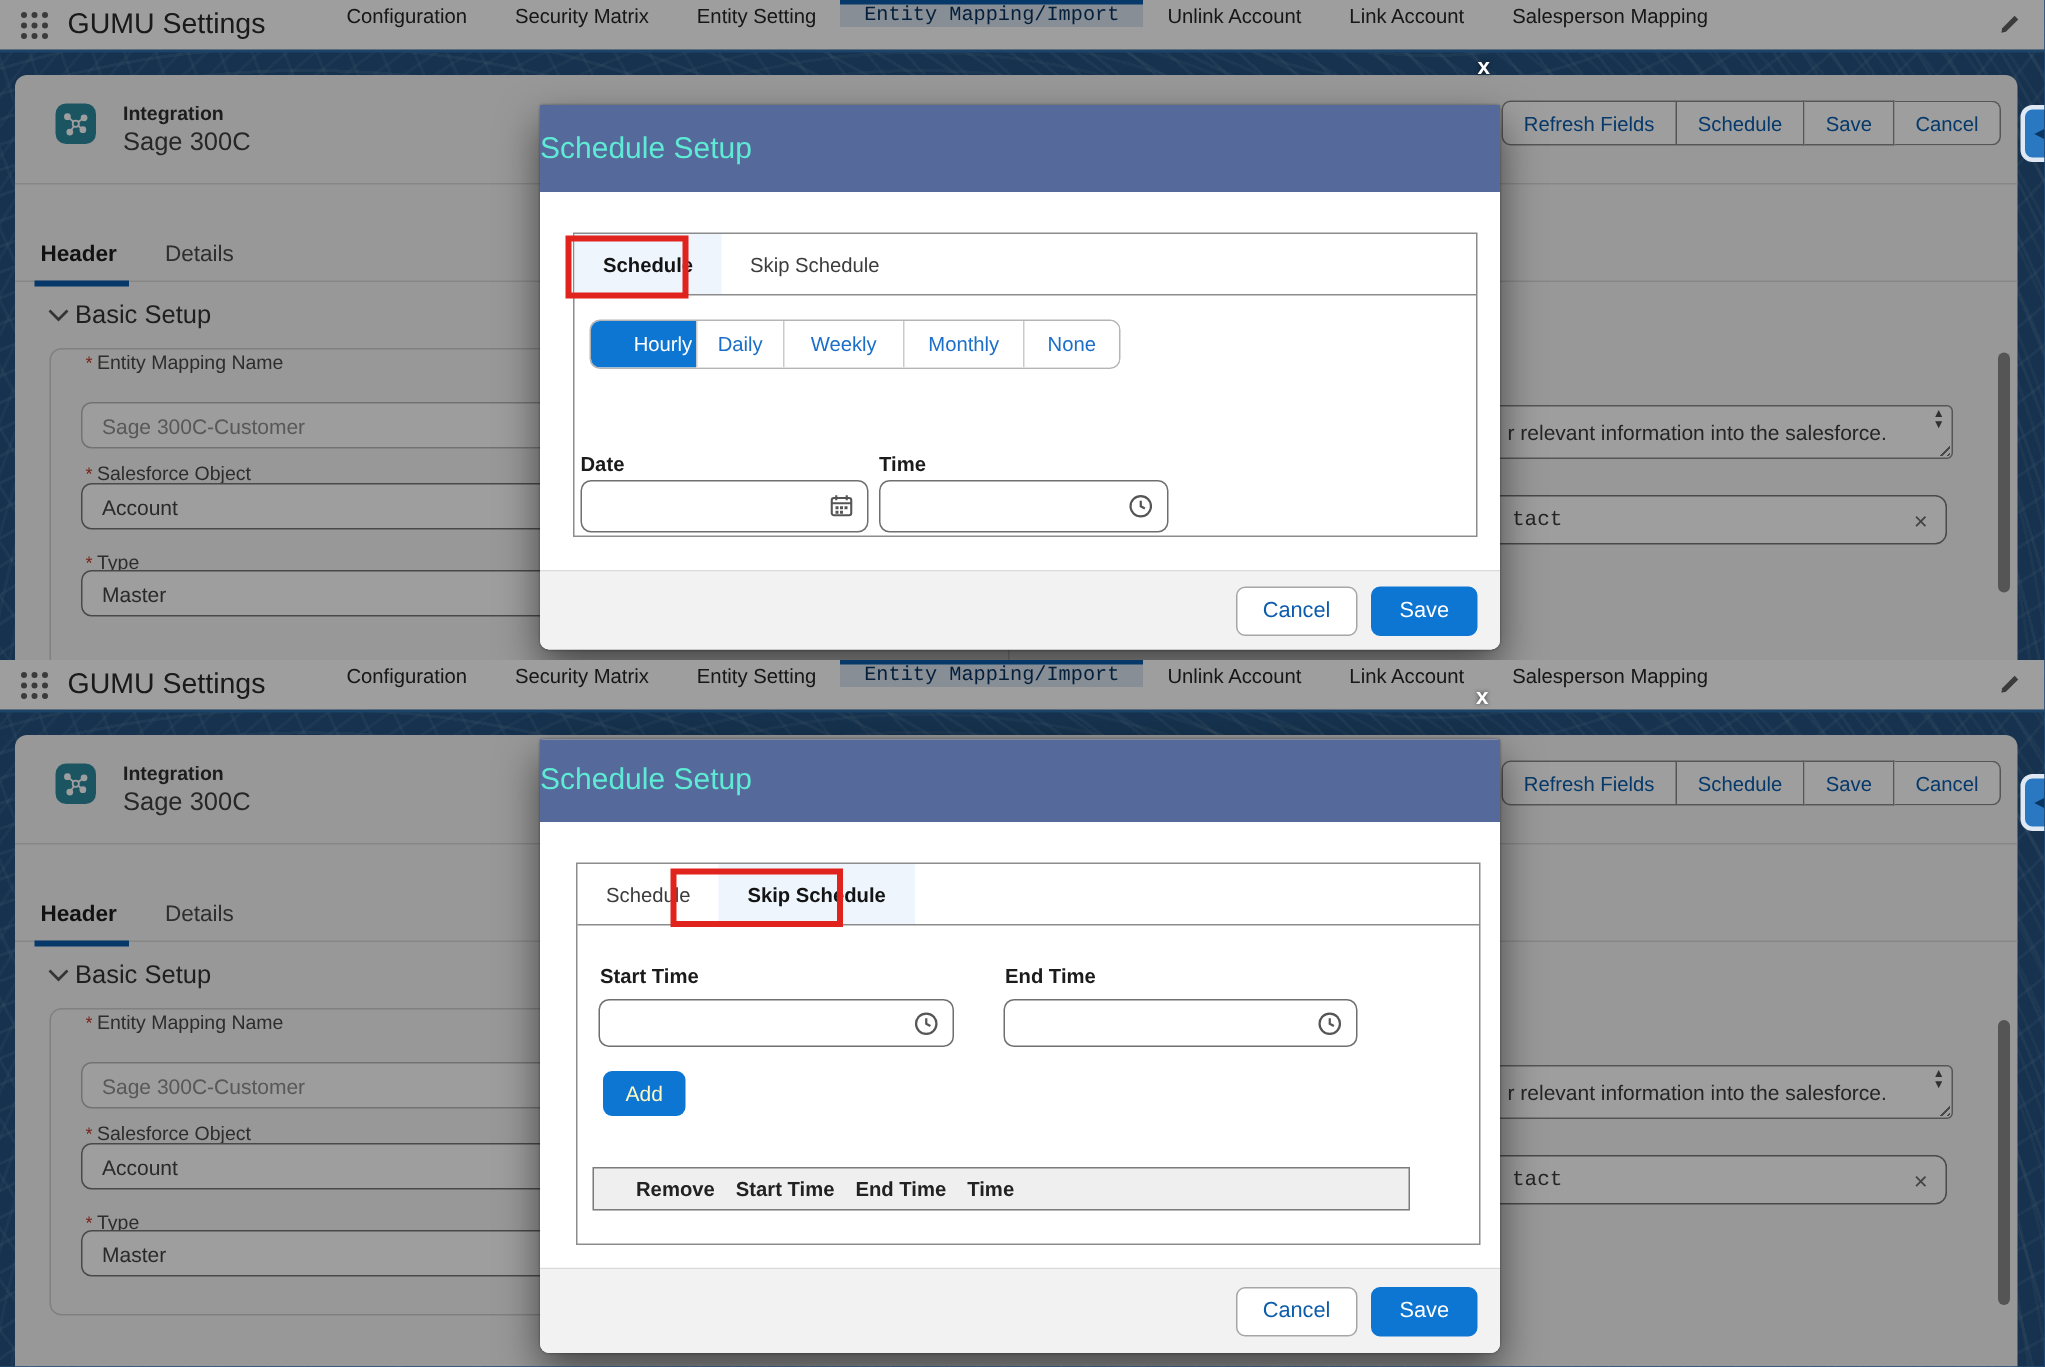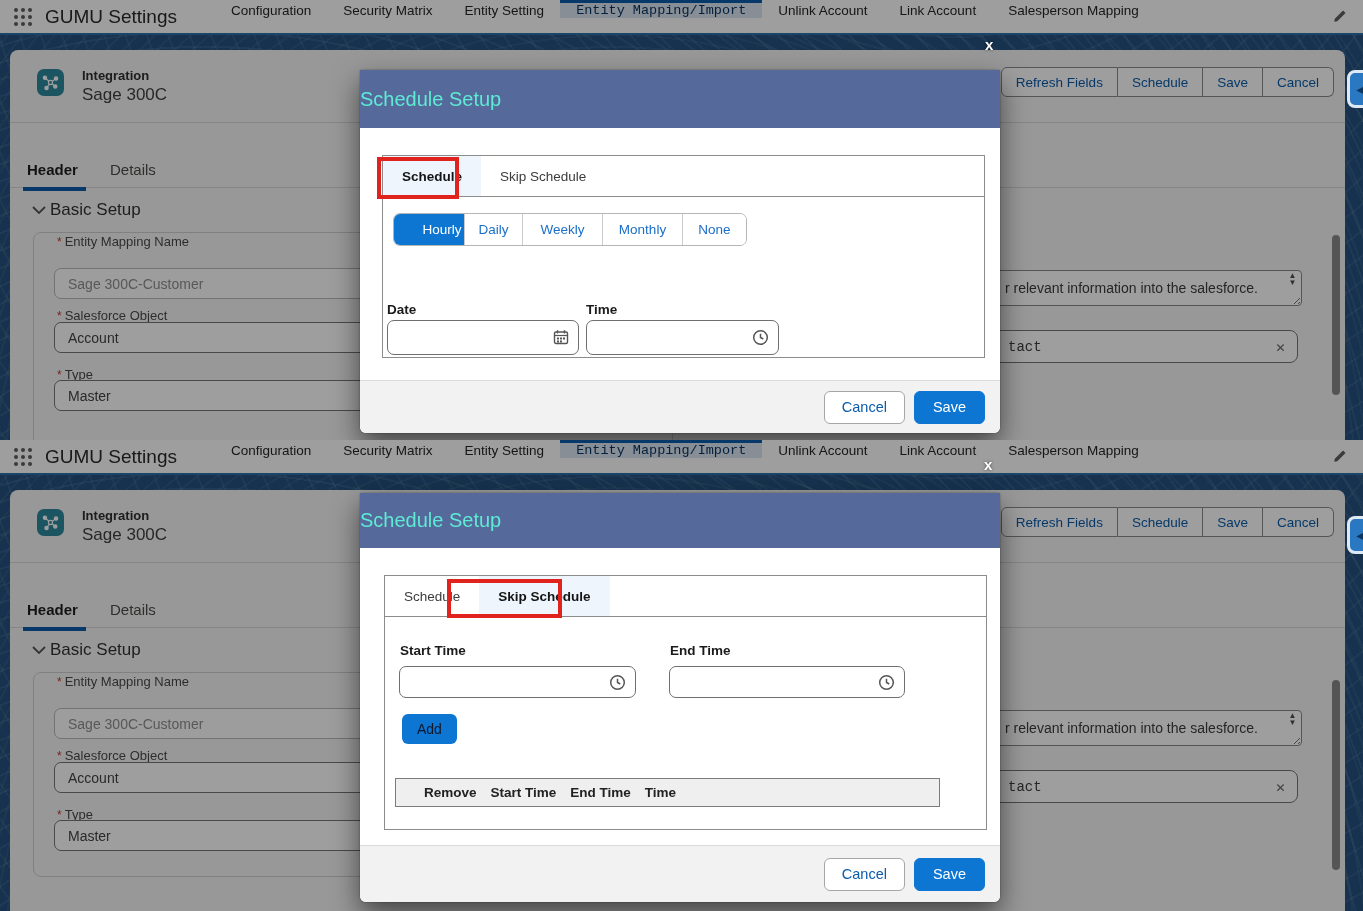--- a/index.html
+++ b/index.html
@@ -129,21 +129,21 @@
   .dbtn:first-child { border-left:none; }
   .dtlabel { position:absolute; top:146px; font-size:13.5px; font-weight:600; color:#1b1b1b; }
   .dtinput { position:absolute; top:164px; height:35px; width:192px; border:1px solid #6f6f6f;
              border-radius:7px; background:#fff; }
   .icon-right { position:absolute; right:9px; top:8px; line-height:0; }
 
   
   .sk-label { position:absolute; font-size:13.5px; font-weight:600; color:#1b1b1b; top:67px; }
   .sk-input { position:absolute; top:90px; height:32px; border:1px solid #6f6f6f; border-radius:7px; background:#fff; }
   .btn-add { position:absolute; left:17px; top:138px; height:30px; padding:0 15px; background:#0d76d3;
-             border:none; border-radius:6px; color:#0f172a; font-size:14px; cursor:pointer; }
+             border:none; border-radius:6px; color:#fef9c3; font-size:14px; cursor:pointer; }
   .sk-table-head { position:absolute; left:10px; top:202px; width:545px; height:29px; background:#efefef;
                    border:1px solid #7c7c7c; display:flex; align-items:center; gap:14px; padding-left:28px; }
   .sk-th { font-size:13.5px; font-weight:bold; color:#222; }
 
   .close-x { position:absolute; z-index:4; color:#fff; font-size:15px; font-weight:bold; cursor:pointer;
              text-shadow:0 0 3px rgba(0,0,0,.6); }
   .ha .close-x { left:985px; top:36px; } .hb .close-x { left:984px; top:16px; }
 </style>
 </head>
 <body>

